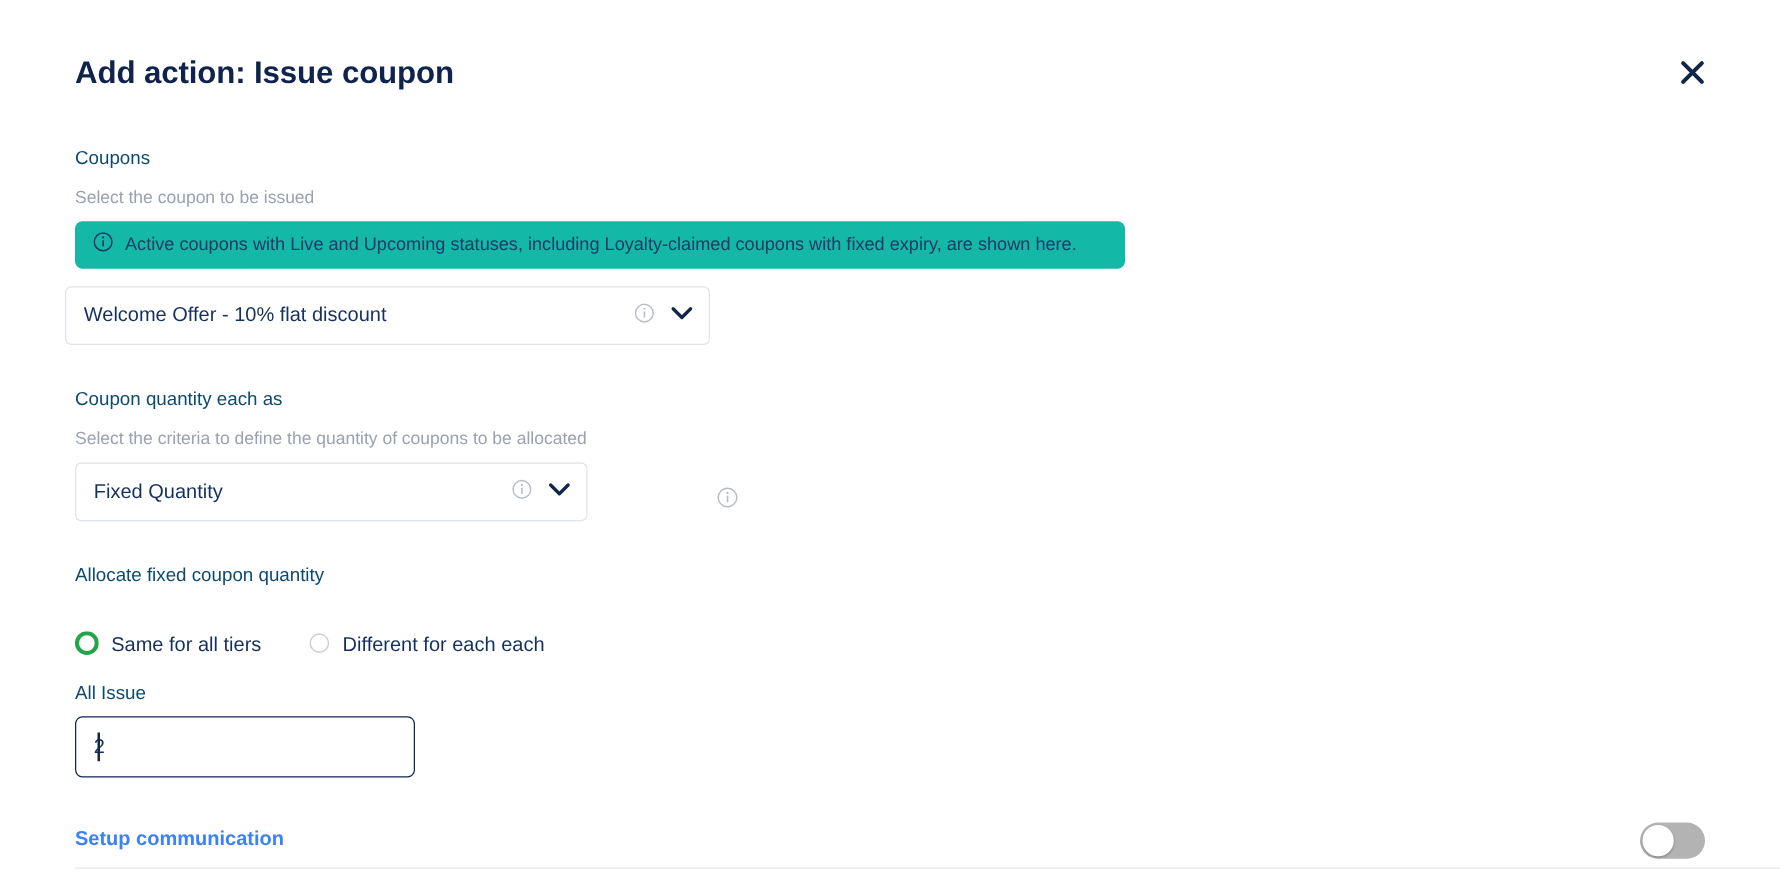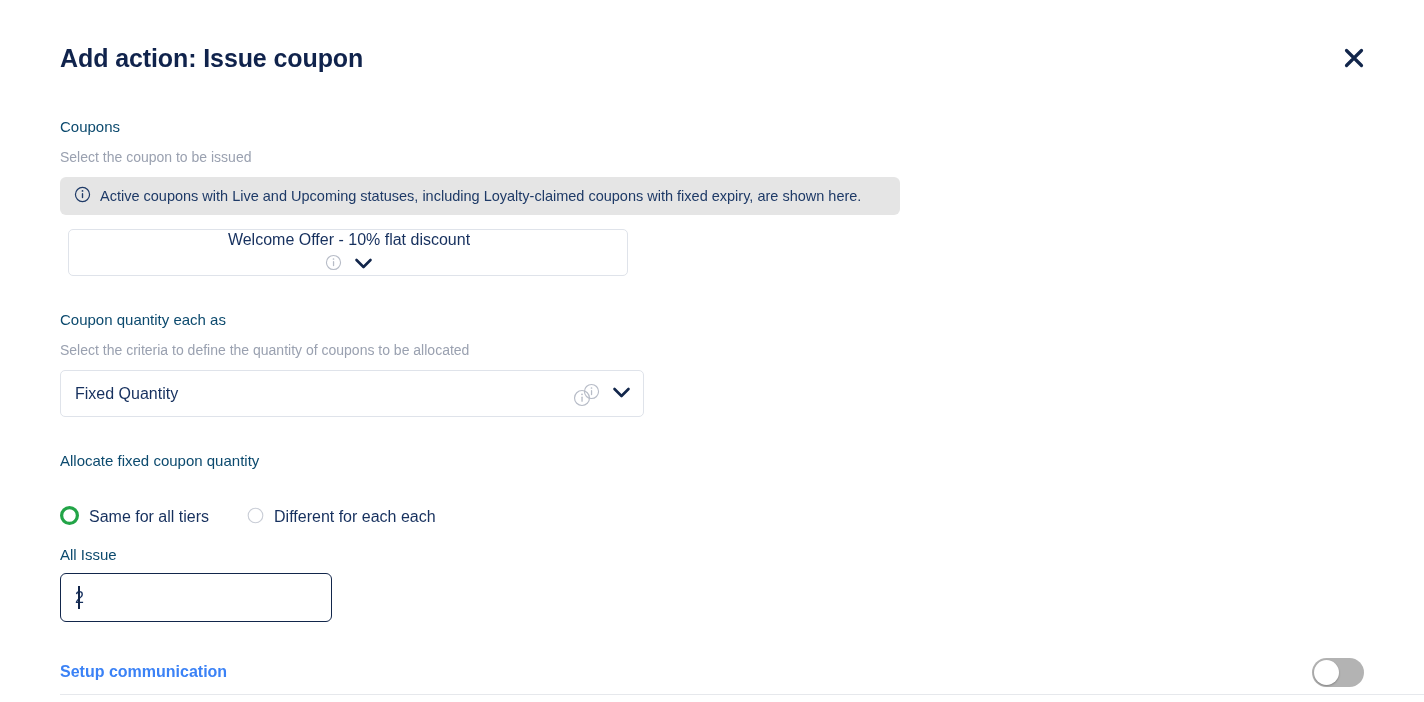--- a/index.html
+++ b/index.html
@@ -62,21 +62,21 @@
     line-height: 18px;
   }
 
   
   .info-banner {
     position: absolute;
     left: 60px;
     top: 177px;
     width: 840px;
     height: 38px;
-    background: #e5e5e5;
+    background: #14b8a6;
     border-radius: 6px;
     display: flex;
     align-items: center;
     padding: 0 14px;
     gap: 9px;
   }
   .info-banner .banner-text {
     font-size: 14.5px;
     color: #1e3a67;
     line-height: 18px;
@@ -242,42 +242,42 @@
   <span class="icon-info-dark">
     <svg width="17" height="17" viewBox="0 0 20 20" aria-hidden="true">
       <circle cx="10" cy="10" r="8.3" fill="none" stroke="#1e3a67" stroke-width="1.4"></circle>
       <circle cx="10" cy="5.8" r="1.05" fill="#1e3a67"></circle>
       <rect x="9.2" y="8.2" width="1.6" height="6.2" rx="0.8" fill="#1e3a67"></rect>
     </svg>
   </span>
   <span class="banner-text">Active coupons with Live and Upcoming statuses, including Loyalty-claimed coupons with fixed expiry, are shown here.</span>
 </div>
 
-<div class="select-box" style="left:68px;top:229px;width:560px;flex-direction:column;">
+<div class="select-box" style="left:52px;top:229px;width:516px;">
   <span class="select-value">Welcome Offer - 10% flat discount</span>
   <span class="select-icons">
     <span class="icon-info-gray">
       <svg width="17" height="17" viewBox="0 0 20 20" aria-hidden="true">
         <circle cx="10" cy="10" r="8.3" fill="none" stroke="#b7bcc7" stroke-width="1.3"></circle>
         <circle cx="10" cy="5.9" r="1" fill="#b7bcc7"></circle>
         <rect x="9.3" y="8.3" width="1.5" height="6" rx="0.75" fill="#b7bcc7"></rect>
       </svg>
     </span>
     <span class="chevron">
       <svg width="19" height="13" viewBox="0 0 19 13" aria-hidden="true">
         <path d="M2.5 3 L9.5 10 L16.5 3" fill="none" stroke="#12264b" stroke-width="2.6" stroke-linecap="round" stroke-linejoin="round"></path>
       </svg>
     </span>
   </span>
 </div>
 
 <div class="field-label" style="position:absolute;left:60px;top:310px;">Coupon quantity each as</div>
 <div class="field-help" style="position:absolute;left:60px;top:341px;">Select the criteria to define the quantity of coupons to be allocated</div>
 
-<div class="select-box" style="left:60px;top:370px;width:584px;">
+<div class="select-box" style="left:60px;top:370px;width:410px;">
   <span class="select-value">Fixed Quantity</span>
   <span class="select-icons">
     <span class="icon-info-gray">
       <svg width="17" height="17" viewBox="0 0 20 20" aria-hidden="true">
         <circle cx="10" cy="10" r="8.3" fill="none" stroke="#b7bcc7" stroke-width="1.3"></circle>
         <circle cx="10" cy="5.9" r="1" fill="#b7bcc7"></circle>
         <rect x="9.3" y="8.3" width="1.5" height="6" rx="0.75" fill="#b7bcc7"></rect>
       </svg>
     </span>
     <span class="chevron">

